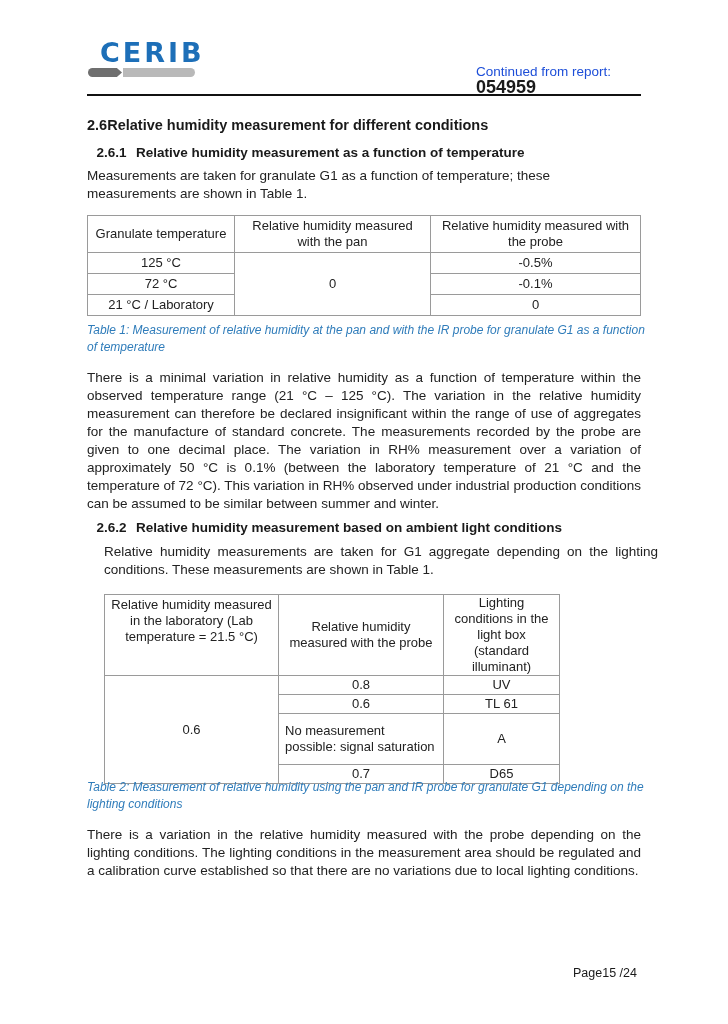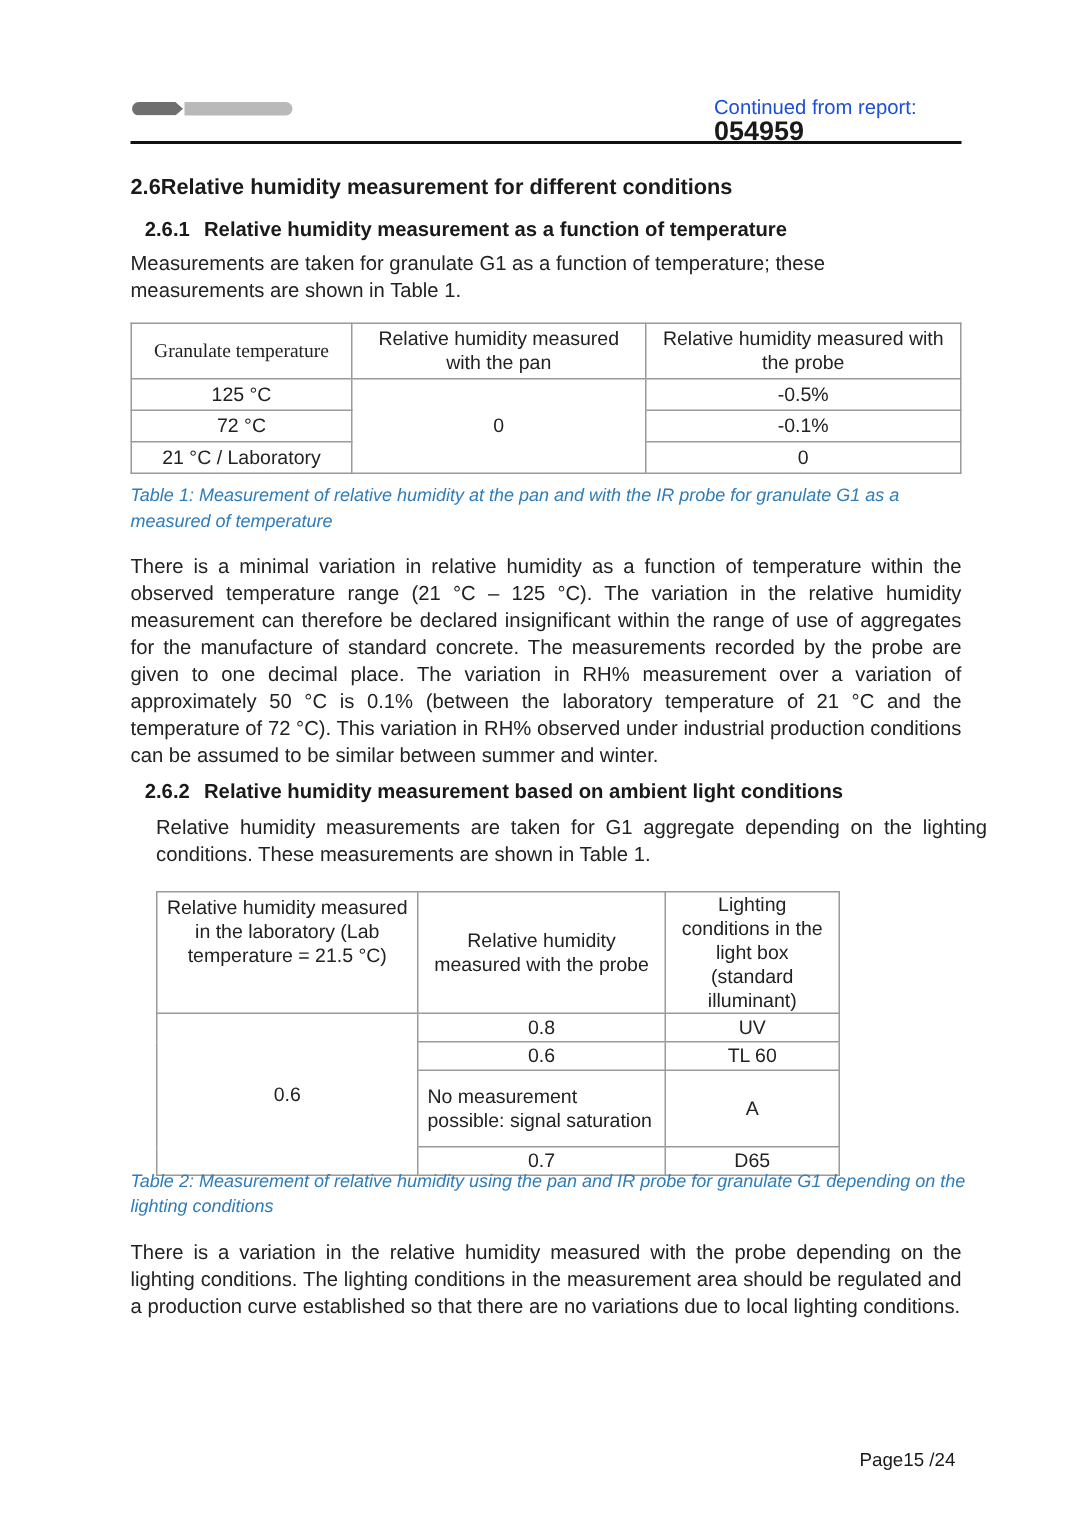--- a/index.html
+++ b/index.html
@@ -25,60 +25,61 @@
 
   table { border-collapse: collapse; position: absolute; font-size: 13px; color: #222; }
   td { border: 1px solid #9a9a9a; padding: 0 6px; text-align: center; vertical-align: middle; line-height: 16px; }
   .t1 td { height: 20px; }
   .sec-num { display: inline-block; width: 49px; }
 </style>
 </head>
 <body>
 
 <div class="abs logo">
+  <div class="logo-text">CERIB</div>
   <div class="logo-bar-dark"></div>
   <div class="logo-bar-light"></div>
 </div>
 <div class="abs continued">Continued from report:</div>
 <div class="abs report-no">054959</div>
 <div class="abs header-line"></div>
 
 <h2 class="abs" style="left:87px; top:117px;">
   <span>2.6</span><span>Relative humidity measurement for different conditions</span>
 </h2>
 
 <h3 class="abs" style="left:87px; top:145px;">
   <span class="sec-num">2.6.1</span><span>Relative humidity measurement as a function of temperature</span>
 </h3>
 <p class="abs body" style="left:87px; top:167px; width:554px; text-align:left;">Measurements are taken for granulate G1 as a function of temperature; these measurements are shown in Table 1.</p>
 
 <table class="t1" style="left:87px; top:215px; width:554px;">
   <tbody>
       <tr style="height:37px;">
-    <td style="width:134px;font-family:Liberation Serif, serif;">Granulate temperature</td>
+    <td style="width:134px;">Granulate temperature</td>
     <td style="width:183px;">Relative humidity measured with the pan</td>
     <td>Relative humidity measured with the probe</td>
   </tr>
   <tr>
     <td>125 °C</td>
     <td rowspan="3">0</td>
     <td>-0.5%</td>
   </tr>
   <tr>
     <td>72 °C</td>
     <td>-0.1%</td>
   </tr>
   <tr>
     <td>21 °C / Laboratory</td>
     <td>0</td>
   </tr>
 </tbody>
   </table>
 
-<p class="abs caption" style="left:87px; top:322px; width:560px;">Table 1: Measurement of relative humidity at the pan and with the IR probe for granulate G1 as a measured of temperature</p>
+<p class="abs caption" style="left:87px; top:322px; width:560px;">Table 1: Measurement of relative humidity at the pan and with the IR probe for granulate G1 as a function of temperature</p>
 
 <p class="abs body" style="left:87px; top:369px; width:554px;">There is a minimal variation in relative humidity as a function of temperature within the observed temperature range (21 °C – 125 °C). The variation in the relative humidity measurement can therefore be declared insignificant within the range of use of aggregates for the manufacture of standard concrete. The measurements recorded by the probe are given to one decimal place. The variation in RH% measurement over a variation of approximately 50 °C is 0.1% (between the laboratory temperature of 21 °C and the temperature of 72 °C). This variation in RH% observed under industrial production conditions can be assumed to be similar between summer and winter.</p>
 
 <h3 class="abs" style="left:87px; top:520px;">
   <span class="sec-num">2.6.2</span><span>Relative humidity measurement based on ambient light conditions</span>
 </h3>
 <p class="abs body" style="left:104px; top:543px; width:554px;">Relative humidity measurements are taken for G1 aggregate depending on the lighting conditions. These measurements are shown in Table 1.</p>
 
 <table style="left:104px; top:594px; width:456px;">
   <tbody>
@@ -87,30 +88,30 @@
     <td style="width:152px;">Relative humidity measured with the probe</td>
     <td>Lighting conditions in the light box (standard illuminant)</td>
   </tr>
   <tr style="height:19px;">
     <td rowspan="4">0.6</td>
     <td>0.8</td>
     <td>UV</td>
   </tr>
   <tr style="height:19px;">
     <td>0.6</td>
-    <td>TL 60</td>
+    <td>TL 61</td>
   </tr>
   <tr style="height:51px;">
     <td style="text-align:left; ">No measurement possible: signal saturation</td>
     <td>A</td>
   </tr>
   <tr style="height:19px;">
     <td>0.7</td>
     <td>D65</td>
   </tr>
 </tbody>
   </table>
 
 <p class="abs caption" style="left:87px; top:779px; width:560px;">Table 2: Measurement of relative humidity using the pan and IR probe for granulate G1 depending on the lighting conditions</p>
 
-<p class="abs body" style="left:87px; top:826px; width:554px;">There is a variation in the relative humidity measured with the probe depending on the lighting conditions. The lighting conditions in the measurement area should be regulated and a production curve established so that there are no variations due to local lighting conditions.</p>
+<p class="abs body" style="left:87px; top:826px; width:554px;">There is a variation in the relative humidity measured with the probe depending on the lighting conditions. The lighting conditions in the measurement area should be regulated and a calibration curve established so that there are no variations due to local lighting conditions.</p>
 
 <div class="abs" style="left:573px; top:966px; font-size:12.5px; font-weight:normal;">Page15 /24</div>
 
 </body></html>

